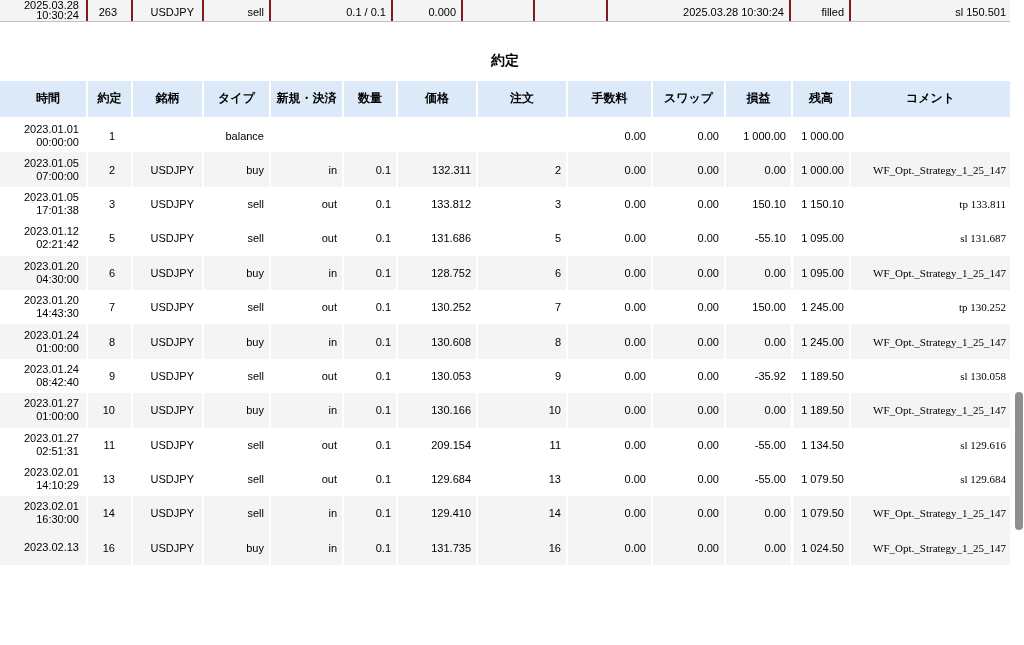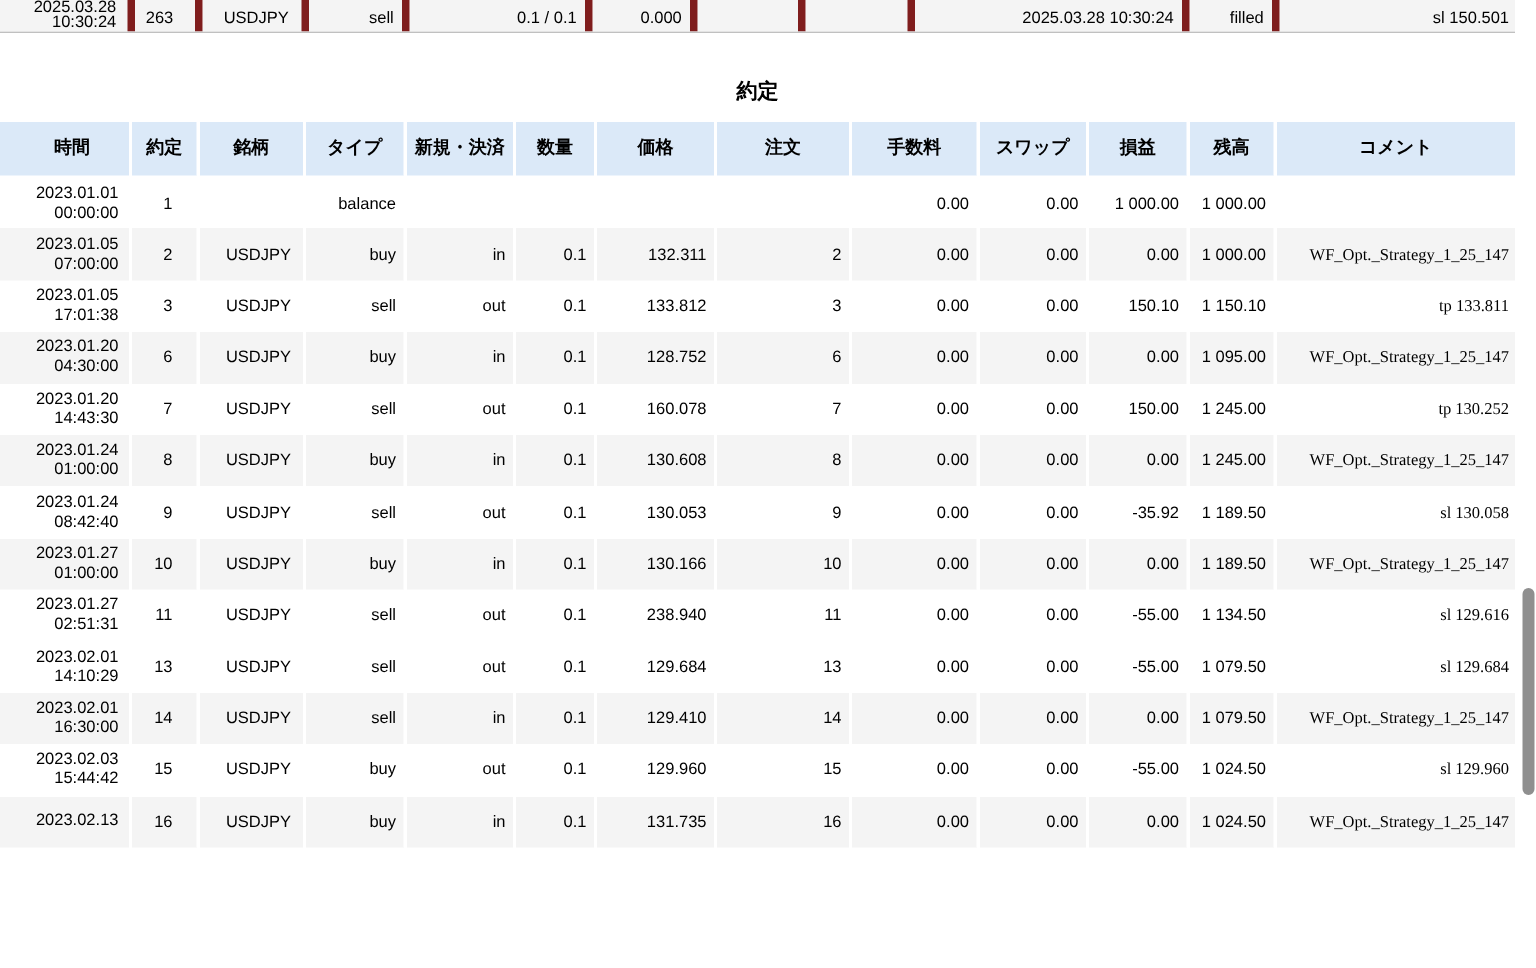--- a/index.html
+++ b/index.html
@@ -16,21 +16,21 @@
     position:relative;
   }
   .content{width:1010px;}
   table{border-collapse:collapse;table-layout:fixed;width:1010px;}
   td,th{box-sizing:border-box;overflow:hidden;white-space:nowrap;}
 
   
   .partial-wrap{height:21px;overflow:hidden;border-bottom:1px solid var(--border);}
   .partial td{
     font-size:11px;vertical-align:bottom;text-align:right;
-    padding:0 5px 3px 0;background:var(--stripe-bg);border-left:5px solid #7f1d1d;
+    padding:0 5px 3px 0;background:var(--stripe-bg);border-left:2px solid #7f1d1d;
     height:21px;line-height:12px;
   }
   .partial td:first-child{border-left:none;}
   .partial td.p-time{padding:0 7px 1px 16px;}
   .partial td.p-time div{line-height:10px;}
   .partial td.p-order{padding-right:14px;}
   .partial td.p-symbol{padding-right:8px;}
   .partial td.p-comment{padding-right:4px;}
 
   
@@ -188,20 +188,38 @@
           <td class="col-dir">out</td>
           <td class="col-vol">0.1</td>
           <td class="col-price">133.812</td>
           <td class="col-order">3</td>
           <td class="col-comm">0.00</td>
           <td class="col-swap">0.00</td>
           <td class="col-profit">150.10</td>
           <td class="col-balance">1 150.10</td>
           <td class="col-comment">tp 133.811</td>
         </tr>
+        <tr>
+          <td class="col-time">
+            <div>2023.01.12</div>
+            <div>02:21:42</div>
+          </td>
+          <td class="col-deal">5</td>
+          <td class="col-symbol">USDJPY</td>
+          <td class="col-type">sell</td>
+          <td class="col-dir">out</td>
+          <td class="col-vol">0.1</td>
+          <td class="col-price">131.686</td>
+          <td class="col-order">5</td>
+          <td class="col-comm">0.00</td>
+          <td class="col-swap">0.00</td>
+          <td class="col-profit">-55.10</td>
+          <td class="col-balance">1 095.00</td>
+          <td class="col-comment">sl 131.687</td>
+        </tr>
         <tr class="stripe">
           <td class="col-time">
             <div>2023.01.20</div>
             <div>04:30:00</div>
           </td>
           <td class="col-deal">6</td>
           <td class="col-symbol">USDJPY</td>
           <td class="col-type">buy</td>
           <td class="col-dir">in</td>
           <td class="col-vol">0.1</td>
@@ -216,21 +234,21 @@
         <tr>
           <td class="col-time">
             <div>2023.01.20</div>
             <div>14:43:30</div>
           </td>
           <td class="col-deal">7</td>
           <td class="col-symbol">USDJPY</td>
           <td class="col-type">sell</td>
           <td class="col-dir">out</td>
           <td class="col-vol">0.1</td>
-          <td class="col-price">160.078</td>
+          <td class="col-price">130.252</td>
           <td class="col-order">7</td>
           <td class="col-comm">0.00</td>
           <td class="col-swap">0.00</td>
           <td class="col-profit">150.00</td>
           <td class="col-balance">1 245.00</td>
           <td class="col-comment">tp 130.252</td>
         </tr>
         <tr class="stripe">
           <td class="col-time">
             <div>2023.01.24</div>
@@ -288,21 +306,21 @@
         <tr>
           <td class="col-time">
             <div>2023.01.27</div>
             <div>02:51:31</div>
           </td>
           <td class="col-deal">11</td>
           <td class="col-symbol">USDJPY</td>
           <td class="col-type">sell</td>
           <td class="col-dir">out</td>
           <td class="col-vol">0.1</td>
-          <td class="col-price">238.940</td>
+          <td class="col-price">209.154</td>
           <td class="col-order">11</td>
           <td class="col-comm">0.00</td>
           <td class="col-swap">0.00</td>
           <td class="col-profit">-55.00</td>
           <td class="col-balance">1 134.50</td>
           <td class="col-comment">sl 129.616</td>
         </tr>
         <tr>
           <td class="col-time">
             <div>2023.02.01</div>
@@ -332,38 +350,20 @@
           <td class="col-dir">in</td>
           <td class="col-vol">0.1</td>
           <td class="col-price">129.410</td>
           <td class="col-order">14</td>
           <td class="col-comm">0.00</td>
           <td class="col-swap">0.00</td>
           <td class="col-profit">0.00</td>
           <td class="col-balance">1 079.50</td>
           <td class="col-comment">WF_Opt._Strategy_1_25_147</td>
         </tr>
-        <tr>
-          <td class="col-time">
-            <div>2023.02.03</div>
-            <div>15:44:42</div>
-          </td>
-          <td class="col-deal">15</td>
-          <td class="col-symbol">USDJPY</td>
-          <td class="col-type">buy</td>
-          <td class="col-dir">out</td>
-          <td class="col-vol">0.1</td>
-          <td class="col-price">129.960</td>
-          <td class="col-order">15</td>
-          <td class="col-comm">0.00</td>
-          <td class="col-swap">0.00</td>
-          <td class="col-profit">-55.00</td>
-          <td class="col-balance">1 024.50</td>
-          <td class="col-comment">sl 129.960</td>
-        </tr>
         <tr class="stripe">
           <td class="col-time">
             <div>2023.02.13</div>
             <div></div>
           </td>
           <td class="col-deal">16</td>
           <td class="col-symbol">USDJPY</td>
           <td class="col-type">buy</td>
           <td class="col-dir">in</td>
           <td class="col-vol">0.1</td>

